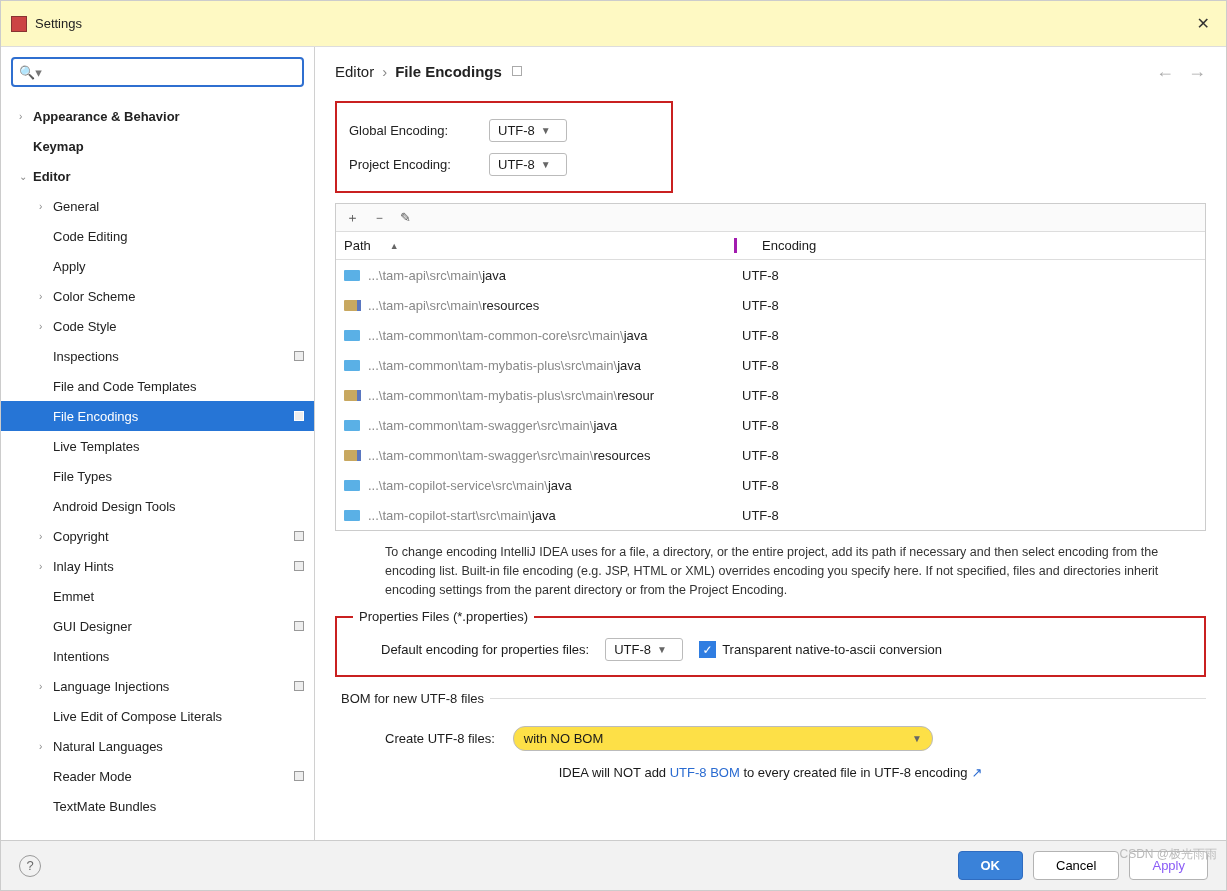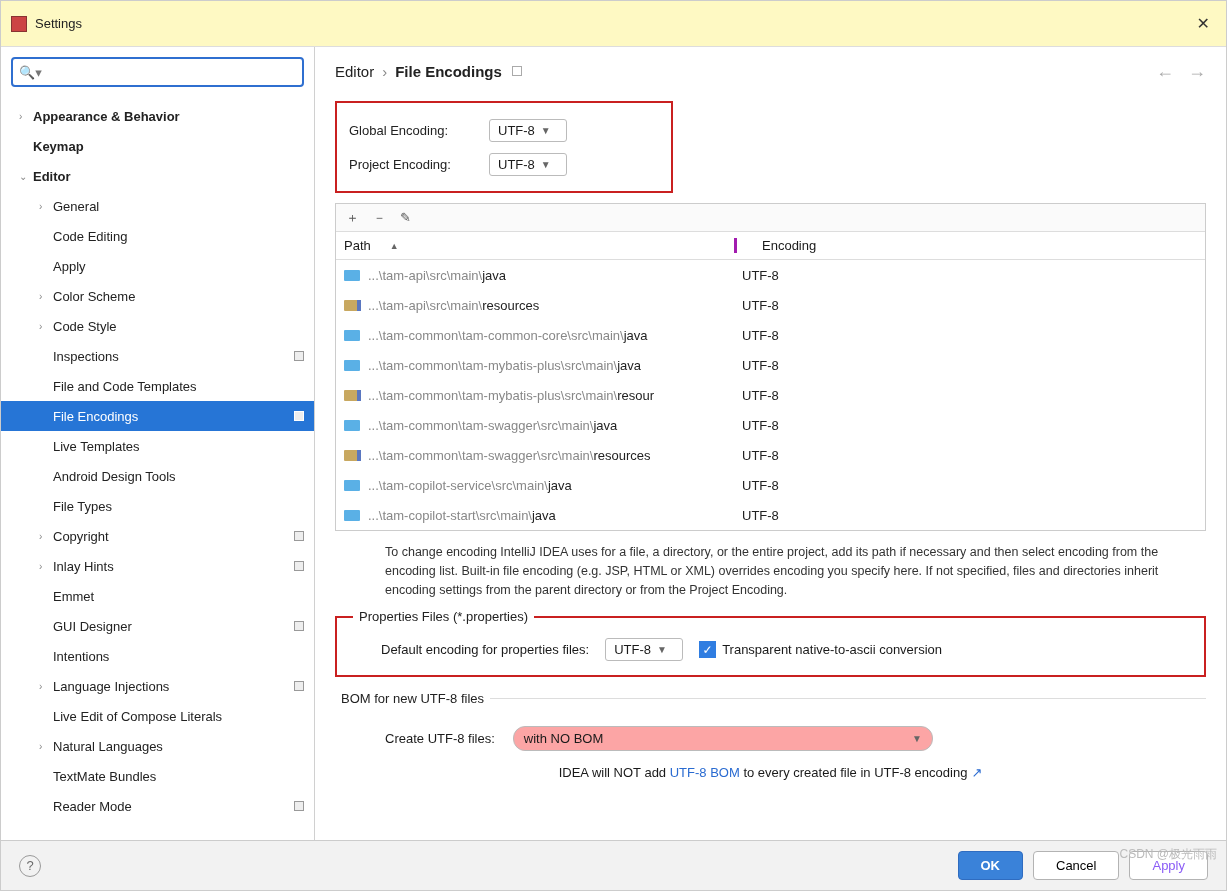--- a/index.html
+++ b/index.html
@@ -57,21 +57,21 @@
   .path-pref { color: #888; }
   .path-suf { color: #222; }
   .desc { font-size: 12.5px; color: #333; margin: 12px 0 10px 50px; line-height: 1.5; }
   fieldset.props { border: 2px solid #c92020; padding: 14px 16px; margin: 8px 0 14px 0; }
   fieldset.props legend { padding: 0 6px; color: #222; font-size: 13px; }
   fieldset.props .inner { display: flex; align-items: center; gap: 16px; padding-left: 28px; }
   .checkbox { width: 17px; height: 17px; border: 1px solid #2f7de1; background: #2f7de1; color: #fff; display: inline-flex; align-items: center; justify-content: center; font-size: 12px; margin-right: 6px; }
   fieldset.bom { border: none; border-top: 1px solid #ddd; padding-top: 12px; position: relative; }
   fieldset.bom legend { padding: 0 6px; color: #222; font-size: 13px; }
   .bom-row { display: flex; align-items: center; gap: 18px; padding: 8px 0 8px 50px; }
-  .combo-wide { border: 1px solid #bbb; border-radius: 12px; padding: 4px 10px; background: #fca5a5; min-width: 420px; display: inline-flex; align-items: center; }
+  .combo-wide { border: 1px solid #bbb; border-radius: 12px; padding: 4px 10px; background: #fde047; min-width: 420px; display: inline-flex; align-items: center; }
   .combo-wide .caret { margin-left: auto; color: #666; font-size: 10px; }
   .bom-note { text-align: center; font-size: 13px; padding: 6px 0 14px 0; }
   .bom-note .link { color: #2a6bd1; }
   .bom-note .ext { color: #2a6bd1; margin-left: 4px; }
   .footer { height: 50px; border-top: 1px solid #ccc; display: flex; align-items: center; padding: 0 18px; background: #f2f2f2; }
   .footer .help { width: 22px; height: 22px; border: 1.5px solid #9a9a9a; border-radius: 50%; display:flex; align-items:center; justify-content:center; color:#6a6a6a; font-size: 13px; }
   .footer .spacer { flex: 1; }
   .btn { border: 1px solid #b3b3b3; border-radius: 4px; padding: 6px 22px; margin-left: 10px; background: #fff; font-size: 13px; cursor: default; }
   .btn.primary { background: #3a82d9; border-color: #2f6cc0; color: #fff; font-weight: 600; margin-left: 20px; }
   .btn.disabled { color: #8b5cf6; }
@@ -141,26 +141,26 @@
             <span class="chev"></span>
             <span class="lbl">File Encodings</span>
             <span class="proj-marker"></span>
           </div>
           <div class="tree-item lvl1 no-chev">
             <span class="chev"></span>
             <span class="lbl">Live Templates</span>
           </div>
           <div class="tree-item lvl1 no-chev">
             <span class="chev"></span>
+            <span class="lbl">File Types</span>
+          </div>
+          <div class="tree-item lvl1 no-chev">
+            <span class="chev"></span>
             <span class="lbl">Android Design Tools</span>
           </div>
-          <div class="tree-item lvl1 no-chev">
-            <span class="chev"></span>
-            <span class="lbl">File Types</span>
-          </div>
           <div class="tree-item lvl1">
             <span class="chev">›</span>
             <span class="lbl">Copyright</span>
             <span class="proj-marker"></span>
           </div>
           <div class="tree-item lvl1">
             <span class="chev">›</span>
             <span class="lbl">Inlay Hints</span>
             <span class="proj-marker"></span>
           </div>
@@ -185,26 +185,26 @@
           <div class="tree-item lvl1 no-chev">
             <span class="chev"></span>
             <span class="lbl">Live Edit of Compose Literals</span>
           </div>
           <div class="tree-item lvl1">
             <span class="chev">›</span>
             <span class="lbl">Natural Languages</span>
           </div>
           <div class="tree-item lvl1 no-chev">
             <span class="chev"></span>
+            <span class="lbl">Reader Mode</span>
+            <span class="proj-marker"></span>
+          </div>
+          <div class="tree-item lvl1 no-chev">
+            <span class="chev"></span>
             <span class="lbl">TextMate Bundles</span>
-          </div>
-          <div class="tree-item lvl1 no-chev">
-            <span class="chev"></span>
-            <span class="lbl">Reader Mode</span>
-            <span class="proj-marker"></span>
           </div>
         </div>
     </div>
 
     <div class="main">
       <div class="crumbs">
         <span class="c1">Editor</span>
         <span class="sep">›</span>
         <span class="c2">File Encodings</span>
         <span class="sq"></span>

